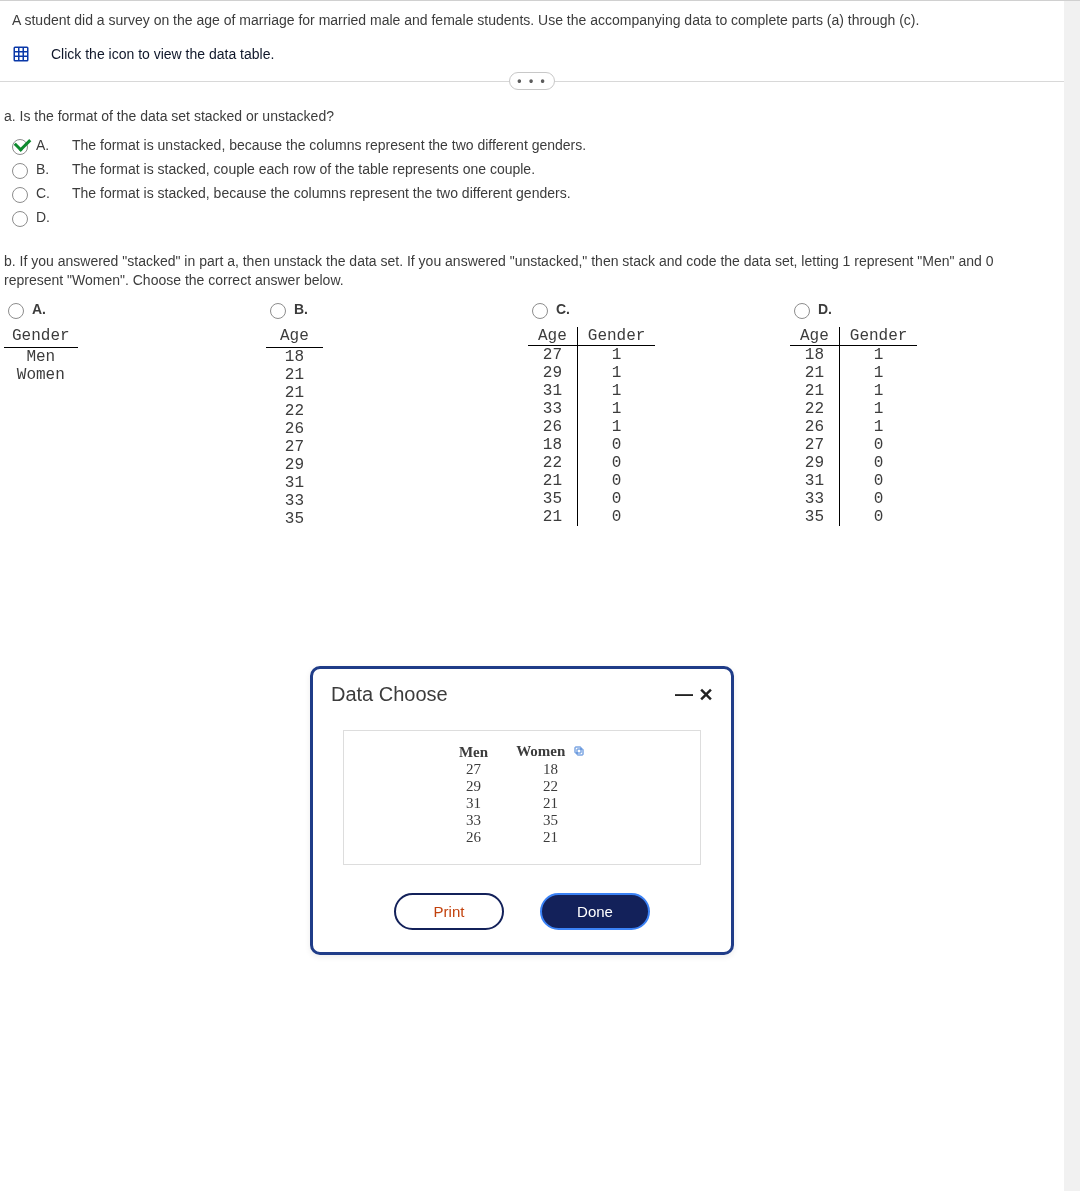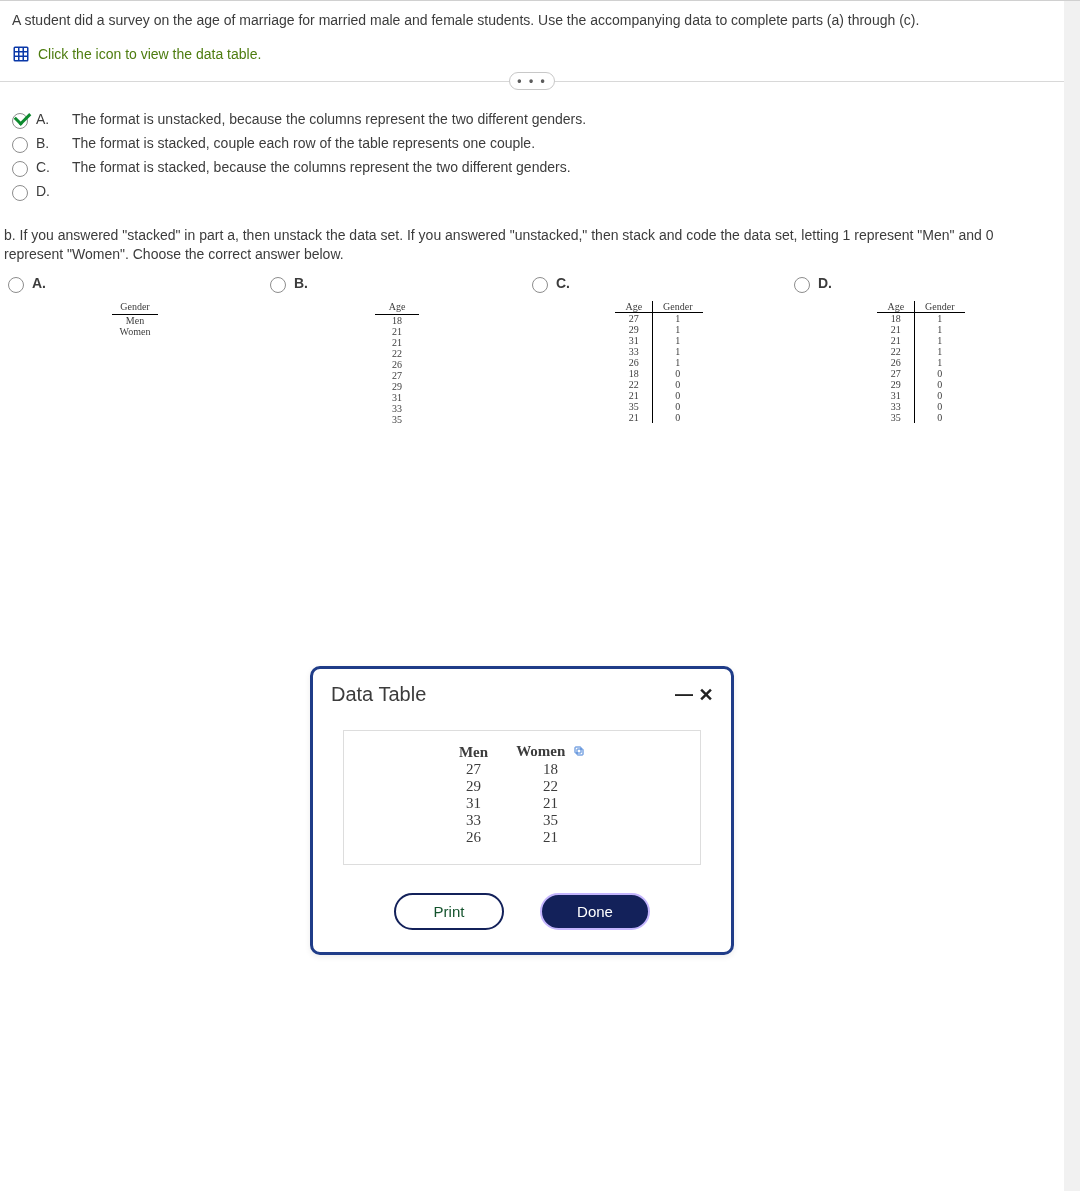--- a/index.html
+++ b/index.html
@@ -25,22 +25,23 @@
     padding: 8px 12px 18px 12px;
     gap: 8px;
   }
   .table-icon {
     width: 18px;
     height: 18px;
     display: inline-block;
     color: #0a38a8;
   }
   .link-text {
-    color: #4d7c0f;
+    color: #0f172a;
     cursor: pointer;
+    margin-left: 13px;
   }
   .sep {
     border-top: 1px solid #d8d8d8;
     position: relative;
     height: 0;
   }
   .sep .dots-pill {
     position: absolute;
     left: 50%;
     top: -10px;
@@ -110,23 +111,22 @@
     padding-left: 4px;
   }
   .opt4-label { font-weight: 600; }
   .options-tables {
     display: flex;
     padding: 4px 12px 40px 4px;
   }
   .opt-col {
     flex: 1 1 0;
     display: flex;
-    justify-content: center;
-    font-family: Liberation Serif, serif;
-    font-size: 10px;
+    font-family: Liberation Mono, monospace;
+    font-size: 16px;
   }
   
   .tblA .hdr {
     border-bottom: 1px solid #000;
     padding: 0 8px 2px 8px;
     text-align: center;
   }
   .tblA .body div { text-align: center; padding: 0 8px; }
   
   .tblB .hdr {
@@ -201,24 +201,24 @@
     padding: 8px 22px;
     border-radius: 20px;
     font-size: 15px;
     text-align: center;
     cursor: pointer;
     box-sizing: border-box;
   }
   .btn-outline {
     border: 2px solid #13215a;
     background: #fff;
-    color: #14532d;
+    color: #c2410c;
   }
   .btn-solid {
-    border: 2px solid #c4b5fd;
+    border: 2px solid #3b82f6;
     background: #13215a;
     color: #fff;
   }
   .right-scroll {
     position: absolute;
     right: 0;
     top: 0;
     width: 16px;
     height: 100%;
     background: #f1f1f1;
@@ -245,20 +245,21 @@
         </svg>
       </span>
       <span class="link-text">Click the icon to view the data table.</span>
     </div>
 
     <div class="sep">
       <div class="dots-pill">• • •</div>
     </div>
 
     <div class="question-block">
+      <div style="padding:0 0 10px 0;">a. Is the format of the data set stacked or unstacked?</div>
 
       <div id="parta-choices">
           <div class="mc-row">
             <span class="radio checked"></span>
             <span class="mc-letter">A.</span>
             <span class="mc-text">The format is unstacked, because the columns represent the two different genders.</span>
           </div>
           <div class="mc-row">
             <span class="radio"></span>
             <span class="mc-letter">B.</span>
@@ -431,21 +432,21 @@
               </tbody>
           </table>
         </div>
       </div>
     </div>
 
   </div>
 
   <div class="modal">
     <div class="modal-head">
-      <div class="title">Data Table</div>
+      <div class="title">Data Choose</div>
       <div class="wbtn">—</div>
       <div class="wbtn">✕</div>
     </div>
     <div class="modal-inner">
       <table class="modal-table">
         <thead>
             <tr>
           <th>Men</th>
           <th>
             <span>Women</span>

